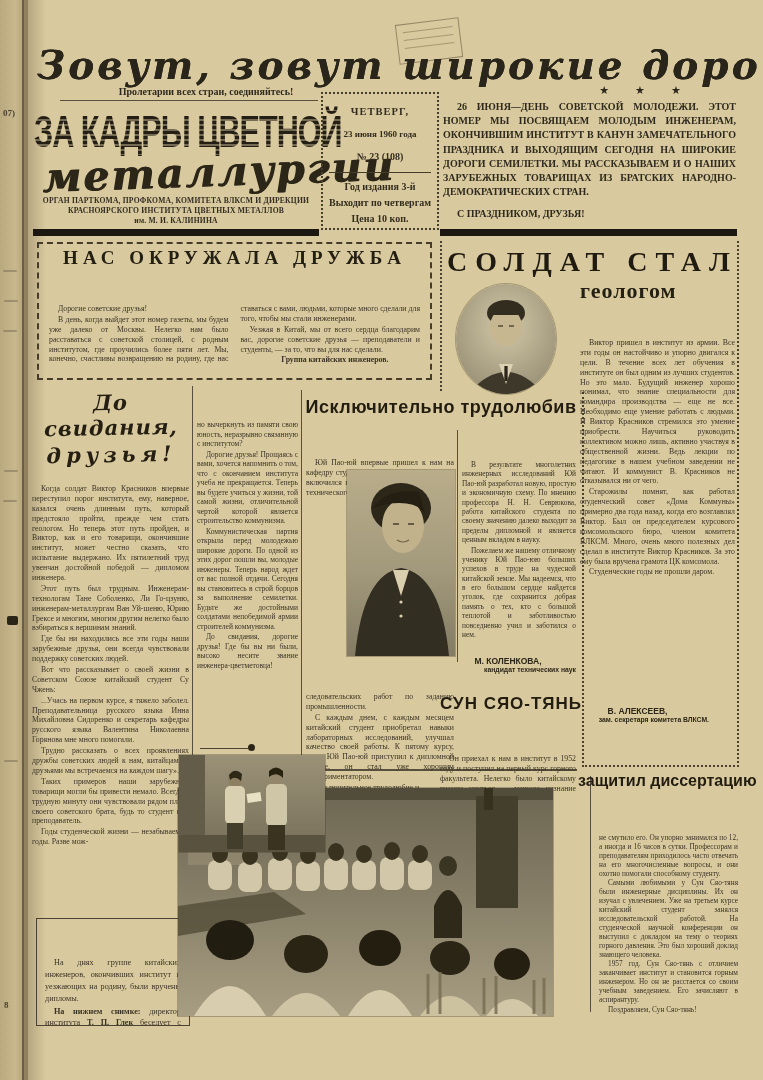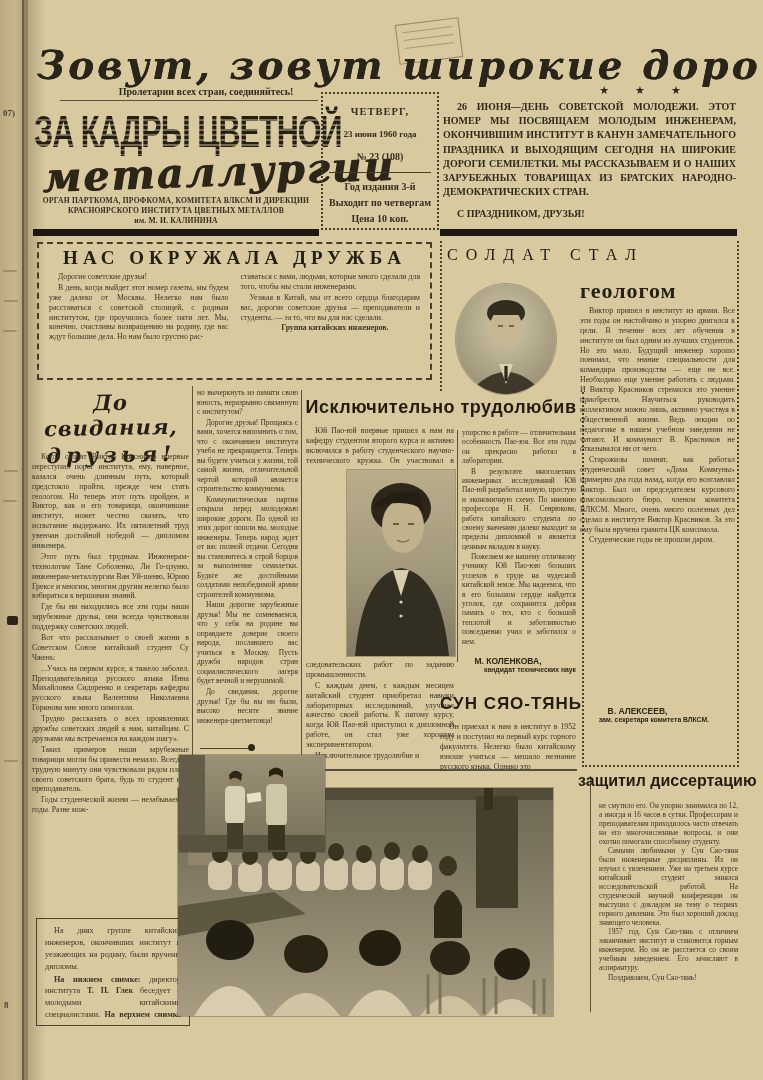--- a/index.html
+++ b/index.html
@@ -42,28 +42,28 @@
   
   .stars{font-size:11px;color:#2e2a1e;letter-spacing:26px;text-indent:26px;text-align:center;}
   .edit-body{font-size:10px;font-weight:bold;line-height:1.42;text-align:justify;color:#2e2a1e;}
   .edit-body p{margin:0;text-indent:14px;}
   .edit-close{font-size:10px;font-weight:bold;color:#2e2a1e;}
   
   #friendbox{border:2px dashed #453d2a;padding:3px 10px 4px;}
   .friend-title{font-size:19px;font-weight:bold;letter-spacing:5px;text-align:center;color:#241f13;white-space:nowrap;}
   .friend-cols{display:flex;gap:12px;margin-top:3px;height:92px;overflow:hidden;}
   .friend-col{flex:1;}
-  .bodytext{font-size:7.8px;line-height:1.27;text-align:justify;color:#3a3426;}
+  .bodytext{font-size:7.8px;line-height:1.27;text-align:justify;color:#3a3426;margin-top:32px;}
   .bodytext p{margin:0 0 1px;text-indent:9px;}
   .bodytext p.noind{text-indent:0;}
   .sig-line{font-weight:bold;text-align:center;text-indent:0;}
   
   .dotted-v{width:0;border-left:2px dotted #4a4130;}
   .dotted-h{height:0;border-top:2px dotted #4a4130;}
-  .soldier-title{font-size:16px;font-weight:normal;letter-spacing:8px;text-align:left;color:#201b10;white-space:nowrap;}
+  .soldier-title{font-size:28px;font-weight:bold;letter-spacing:8px;text-align:right;color:#201b10;white-space:nowrap;}
   .soldier-sub{font-size:22px;font-weight:bold;color:#242013;letter-spacing:1px;}
   .photo-frame{box-shadow:0 0 0 1px rgba(70,60,40,.35);}
   .sig-name{font-family:"Liberation Sans",sans-serif;font-size:8.5px;font-weight:bold;text-align:center;color:#2c2718;}
   .sig-role{font-family:"Liberation Sans",sans-serif;font-size:6.8px;font-weight:bold;text-align:right;color:#2c2718;}
   
   .farewell-title{font-family:"DejaVu Serif",serif;font-style:italic;font-weight:bold;color:#241f12;
                   text-align:center;transform:rotate(-1deg);}
   .farewell-t1{font-size:21px;letter-spacing:1px;}
   .farewell-t2{font-size:21px;letter-spacing:5px;margin-top:2px;}
   .divider-dot-line{height:1px;background:#4a4130;}
@@ -200,21 +200,20 @@
     <p>Вот что рассказывает о своей жизни в Советском Союзе китайский студент Су Чжень:</p>
     <p>...Учась на первом курсе, я тяжело заболел. Преподавательница русского языка Инна Михайловна Сидоренко и секретарь кафедры русского языка Валентина Николаевна Горянова мне много помогали.</p>
     <p>Трудно рассказать о всех проявлениях дружбы советских людей к нам, китайцам. С друзьями мы встречаемся на каждом шагу».</p>
     <p>Таких примеров наши зарубежные товарищи могли бы привести немало. Всегда в трудную минуту они чувствовали рядом плечо своего советского брата, будь то студент или преподаватель.</p>
     <p>Годы студенческой жизни — незабываемые годы. Разве мож-</p>
   </div>
   <div class="abs bodytext overflow" style="left:197px;top:388px;width:101px;height:352px;font-size:7.5px;">
     <p class="noind">но вычеркнуть из памяти свою юность, неразрывно связанную с институтом?</p>
     <p>Дорогие друзья! Прощаясь с вами, хочется напомнить о том, что с окончанием института учеба не прекращается. Теперь вы будете учиться у жизни, той самой жизни, отличительной чертой которой является строительство коммунизма.</p>
     <p>Коммунистическая партия открыла перед молодежью широкие дороги. По одной из этих дорог пошли вы, молодые инженеры. Теперь народ ждет от вас полной отдачи. Сегодня вы становитесь в строй борцов за выполнение семилетки. Будьте же достойными солдатами непобедимой армии строителей коммунизма.</p>
-    <p>Наши дорогие зарубежные друзья! Мы не сомневаемся, что у себя на родине вы оправдаете доверие своего народа, пославшего вас учиться в Москву. Пусть дружба народов стран социалистического лагеря будет вечной и нерушимой.</p>
     <p>До свидания, дорогие друзья! Где бы вы ни были, высоко несите звание инженера-цветметовца!</p>
   </div>
   <div class="abs divider-dot-line" style="left:200px;top:748px;width:48px;"></div>
   <div class="abs divider-dot" style="left:248px;top:744px;"></div>
 
   <div class="abs" id="captionbox" style="left:36px;top:918px;width:136px;height:94px;overflow:hidden;">
     <div class="bodytext">
       <p>На днях группе китайских инженеров, окончивших институт и уезжающих на родину, были вручены дипломы.</p>
       <p><b>На нижнем снимке:</b><span> директор института </span><b>Т. П. Глек</b><span> беседует с молодыми китайскими специалистами. </span><b>На верхнем снимке</b><span> — момент вручения диплома.</span></p>
     </div>
@@ -246,21 +245,20 @@
       <circle cx="54" cy="132" r="1.6" fill="#d9cfae"></circle>
       <circle cx="54" cy="146" r="1.6" fill="#d9cfae"></circle>
     </svg>
   </div>
   <div class="abs bodytext overflow" style="left:306px;top:660px;width:148px;height:104px;">
     <p class="noind">следовательских работ по заданию промышленности.</p>
     <p>С каждым днем, с каждым месяцем китайский студент приобретал навыки лабораторных исследований, улучшал качество своей работы. К пятому курсу, когда Юй Пао-юй приступил к дипломной работе, он стал уже хорошим экспериментатором.</p>
     <p>Исключительное трудолюбие и</p>
   </div>
   <div class="abs bodytext overflow" style="left:462px;top:428px;width:114px;height:224px;font-size:7.4px;">
-    <p class="noind">упорство в работе — отличительная особенность Пао-юя. Все эти годы он прекрасно работал в лаборатории.</p>
     <p>В результате многолетних инженерных исследований Юй Пао-юй разработал новую, простую и экономичную схему. По мнению профессора Н. Н. Севрюкова, работа китайского студента по своему значению далеко выходит за пределы дипломной и является ценным вкладом в науку.</p>
     <p>Пожелаем же нашему отличному ученику Юй Пао-юю больших успехов в труде на чудесной китайской земле. Мы надеемся, что в его большом сердце найдется уголок, где сохранится добрая память о тех, кто с большой теплотой и заботливостью повседневно учил и заботился о нем.</p>
   </div>
   <div class="abs" style="left:440px;top:656px;width:136px;">
     <div class="sig-name">М. КОЛЕНКОВА,</div>
     <div class="sig-role">кандидат технических наук</div>
   </div>
 
   <div class="abs sans-head" style="left:440px;top:694px;width:138px;font-size:17px;letter-spacing:1px;">СУН СЯО-ТЯНЬ</div>
   <div class="abs bodytext overflow" style="left:440px;top:722px;width:136px;height:92px;">

